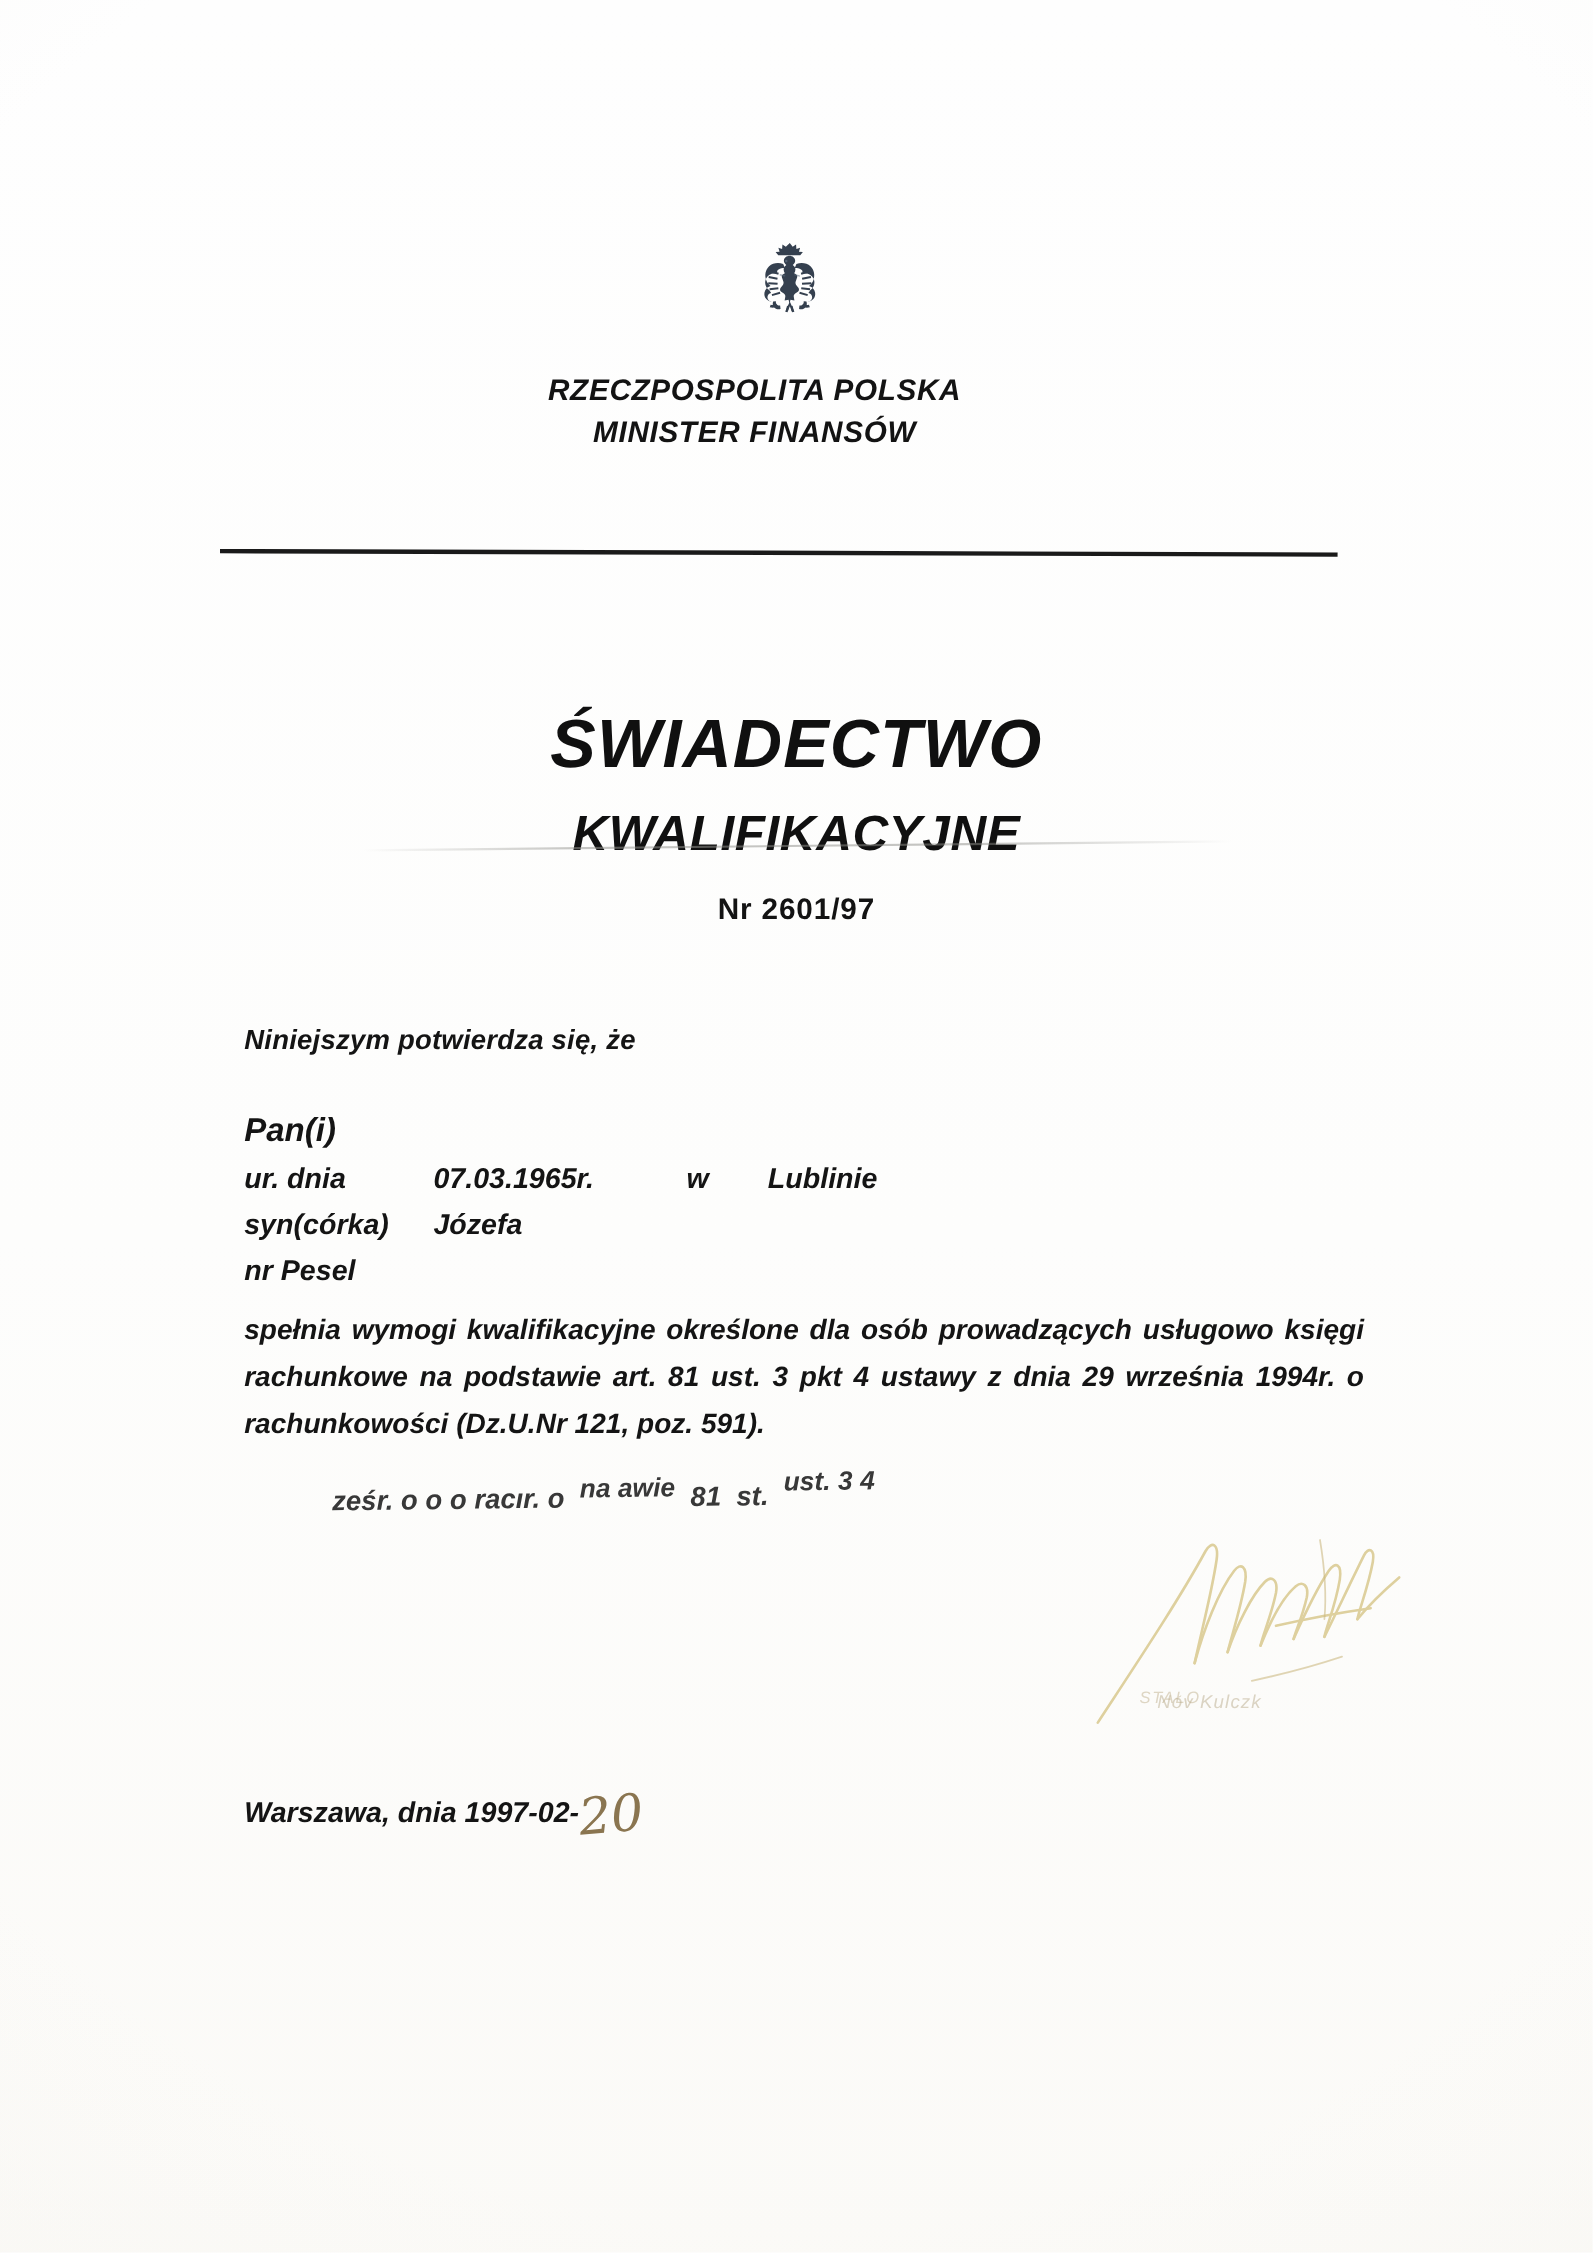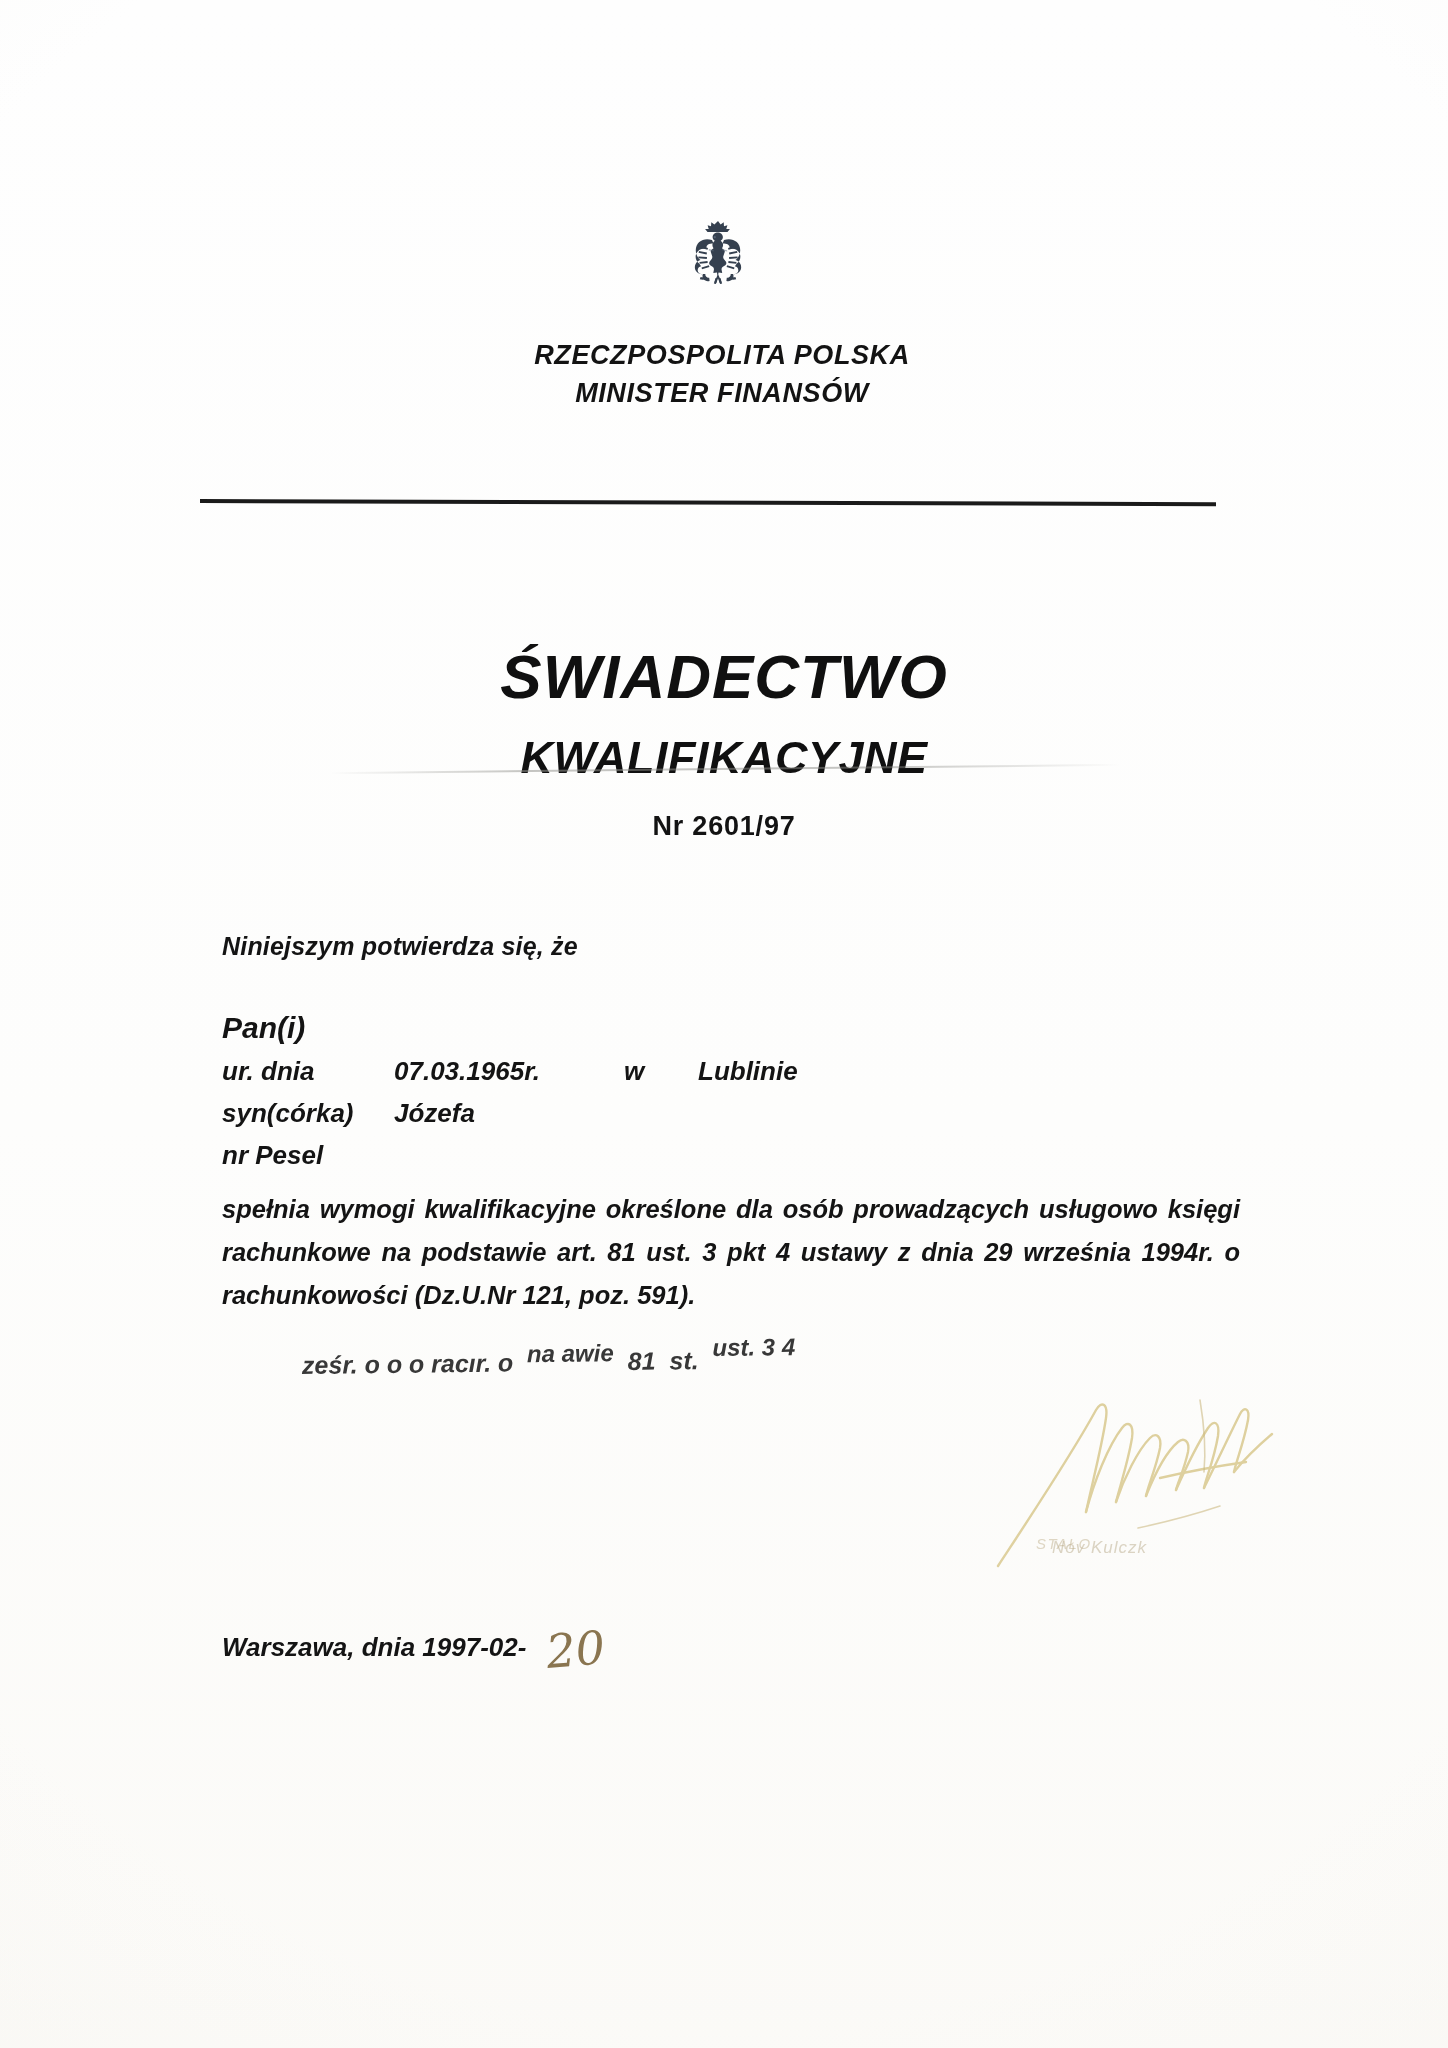--- a/index.html
+++ b/index.html
@@ -40,21 +40,20 @@
   }
   .emblem svg { display:block; width:100%; height:100%; }
 
   
   .header-block {
     position: absolute;
     left: 0;
     top: 336px;
     width: 1372px;
     text-align: center;
-    margin-left: 36px;
   }
   .header-line {
     font-style: italic;
     font-weight: bold;
     font-size: 27px;
     letter-spacing: 0.6px;
     line-height: 1.42;
     color: #131313;
   }
 
@@ -212,21 +211,20 @@
     position: absolute;
     left: 222px;
     top: 1626px;
     display: flex;
     align-items: flex-end;
     font-style: italic;
     font-weight: bold;
     font-size: 26px;
     color: #141414;
     white-space: pre;
-    gap: 20px;
   }
   .hand-day {
     font-family: "DejaVu Serif", serif;
     font-style: italic;
     font-weight: normal;
     font-size: 46px;
     color: #8a7550;
     line-height: 0.8;
     margin-left: 2px;
     position: relative;

